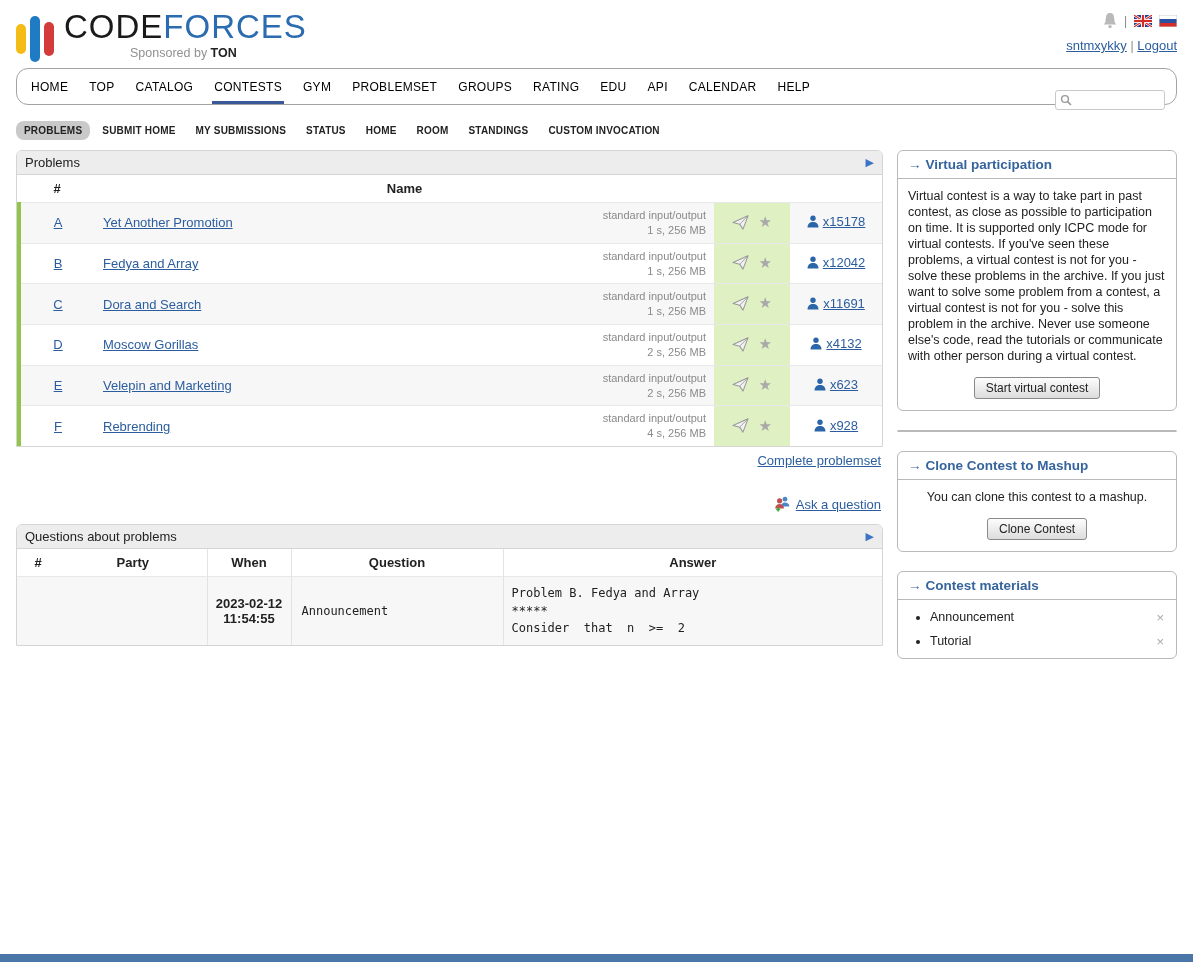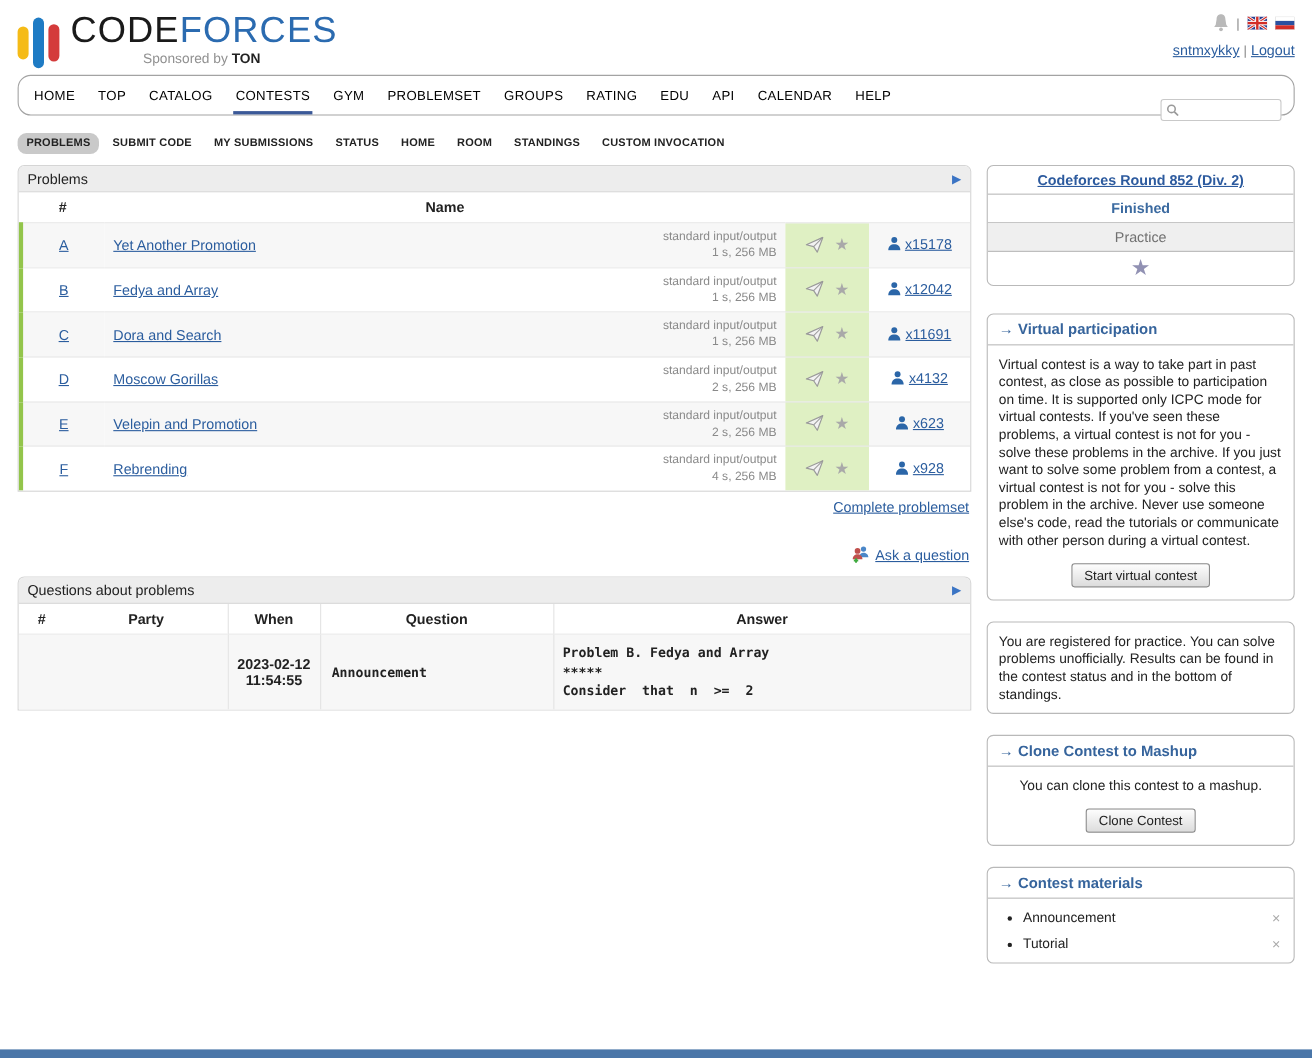--- a/index.html
+++ b/index.html
@@ -76,21 +76,21 @@
 
   
   .q-table th:nth-child(1) { width: 42px; }
   .q-table th:nth-child(2) { width: 148px; }
   .q-table th:nth-child(3) { width: 84px; }
   .q-table th:nth-child(4) { width: 212px; }
   .q-table td:nth-child(3), .q-table th:nth-child(3),
   .q-table td:nth-child(4), .q-table th:nth-child(4),
   .q-table td:nth-child(5), .q-table th:nth-child(5) { border-left: 1px solid #e3e3e3; }
   .q-when { font-weight: bold; text-align: center; }
-  .mono { font-family: "DejaVu Sans Mono", monospace; font-size: 12px; white-space: pre-wrap; font-weight: bold; }
+  .mono { font-family: "DejaVu Sans Mono", monospace; font-size: 12px; white-space: pre-wrap; }
   .q-answer { vertical-align: top; padding: 8px; line-height: 1.45; }
   .q-question { padding-left: 10px; }
 
   
   .side-box { border: 1px solid #b9b9b9; border-radius: 6px; margin-bottom: 19px; background: #fff; overflow: hidden; }
   .side-box.contest { margin-bottom: 25px; }
   .contest .row { text-align: center; padding: 5px 6px; border-bottom: 1px solid #b9b9b9; font-size: 13px; }
   .contest .row:last-child { border-bottom: 0; }
   .contest-title-link { font-weight: bold; color: #2c5a9e; }
   .contest-state { color: #3b6aa0; font-weight: bold; font-size: 13.5px; }
@@ -200,21 +200,21 @@
           </svg>
       </span>
       <input type="text" style="">
     </div>
   </div>
 
   <div class="subnav">
 
       <a href="#" class="subnav-item active">PROBLEMS</a>
 
-      <a href="#" class="subnav-item">SUBMIT CODE</a>
+      <a href="#" class="subnav-item">SUBMIT HOME</a>
 
       <a href="#" class="subnav-item">MY SUBMISSIONS</a>
 
       <a href="#" class="subnav-item">STATUS</a>
 
       <a href="#" class="subnav-item">HOME</a>
 
       <a href="#" class="subnav-item">ROOM</a>
 
       <a href="#" class="subnav-item">STANDINGS</a>
@@ -381,21 +381,21 @@
                   </a>
                 </td>
               </tr>
 
               <tr class="problem-row">
                 <td class="col-letter">
                   <a href="#">E</a>
                 </td>
                 <td>
                   <div class="name-wrap">
-                    <a href="#">Velepin and Promotion</a>
+                    <a href="#">Velepin and Marketing</a>
                     <div class="limits">
                       <div>standard input/output</div>
                       <div>2 s, 256 MB</div>
                     </div>
                   </div>
                 </td>
                 <td class="col-actions">
                   <span class="plane">
                     <svg width="17" height="15" viewBox="0 0 20 18">
                       <path d="M1 9 L19 1 L13 17 L9 11 Z" fill="#f2f2f2" stroke="#9a9a9a" stroke-width="1.3" stroke-linejoin="round"></path>
@@ -499,43 +499,32 @@
 Consider  that  n  &gt;=  2</td>
               </tr>
             </tbody>
         </table>
       </div>
 
     </div>
 
     <div class="sidebar">
 
-      <div class="side-box contest">
-        <div class="row">
-          <a href="#" class="contest-title-link">Codeforces Round 852 (Div. 2)</a>
-        </div>
-        <div class="row contest-state">Finished</div>
-        <div class="row contest-mode">Practice</div>
-        <div class="row">
-          <span class="fav-star">★</span>
-        </div>
-      </div>
 
       <div class="side-box">
         <div class="side-caption">
           <span class="arrow">→</span><span>Virtual participation</span>
         </div>
         <div class="side-body">Virtual contest is a way to take part in past contest, as close as possible to participation on time. It is supported only ICPC mode for virtual contests. If you've seen these problems, a virtual contest is not for you - solve these problems in the archive. If you just want to solve some problem from a contest, a virtual contest is not for you - solve this problem in the archive. Never use someone else's code, read the tutorials or communicate with other person during a virtual contest.</div>
         <div class="btn-row">
           <button class="std">Start virtual contest</button>
         </div>
       </div>
 
       <div class="side-box">
-        <div class="side-body">You are registered for practice. You can solve problems unofficially. Results can be found in the contest status and in the bottom of standings.</div>
       </div>
 
       <div class="side-box">
         <div class="side-caption">
           <span class="arrow">→</span><span>Clone Contest to Mashup</span>
         </div>
         <div class="side-body center">You can clone this contest to a mashup.</div>
         <div class="btn-row">
           <button class="std">Clone Contest</button>
         </div>

